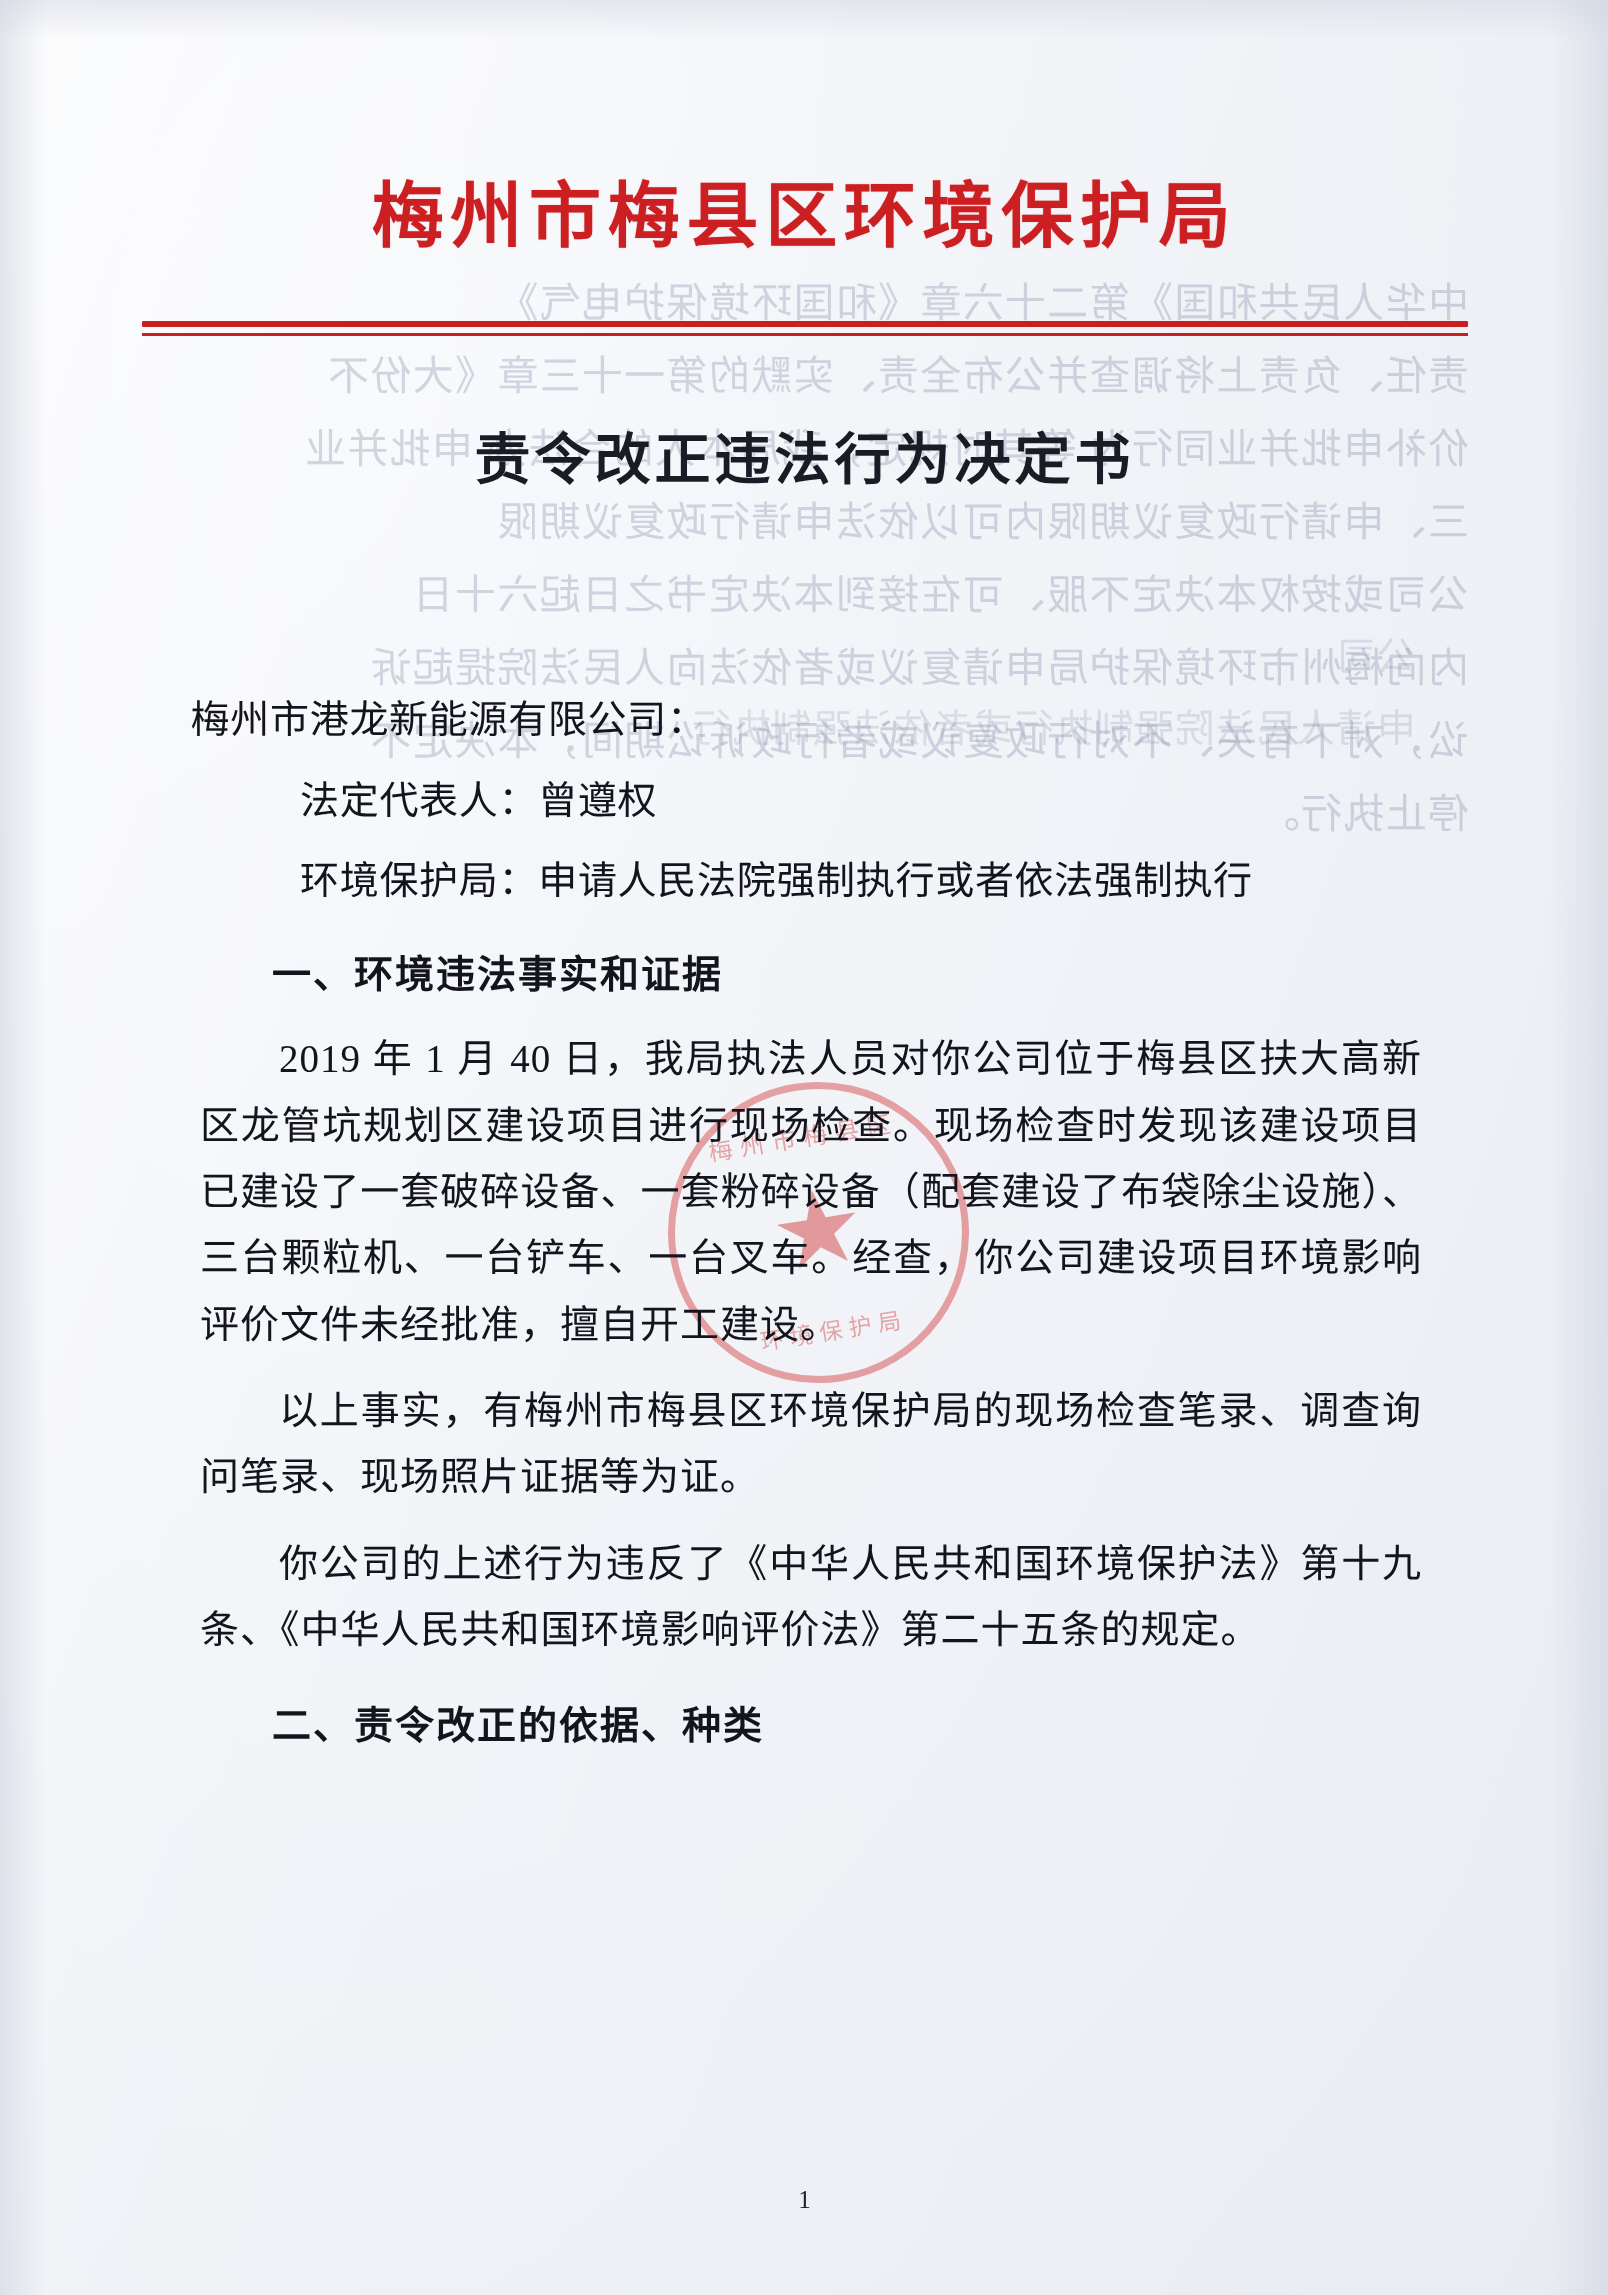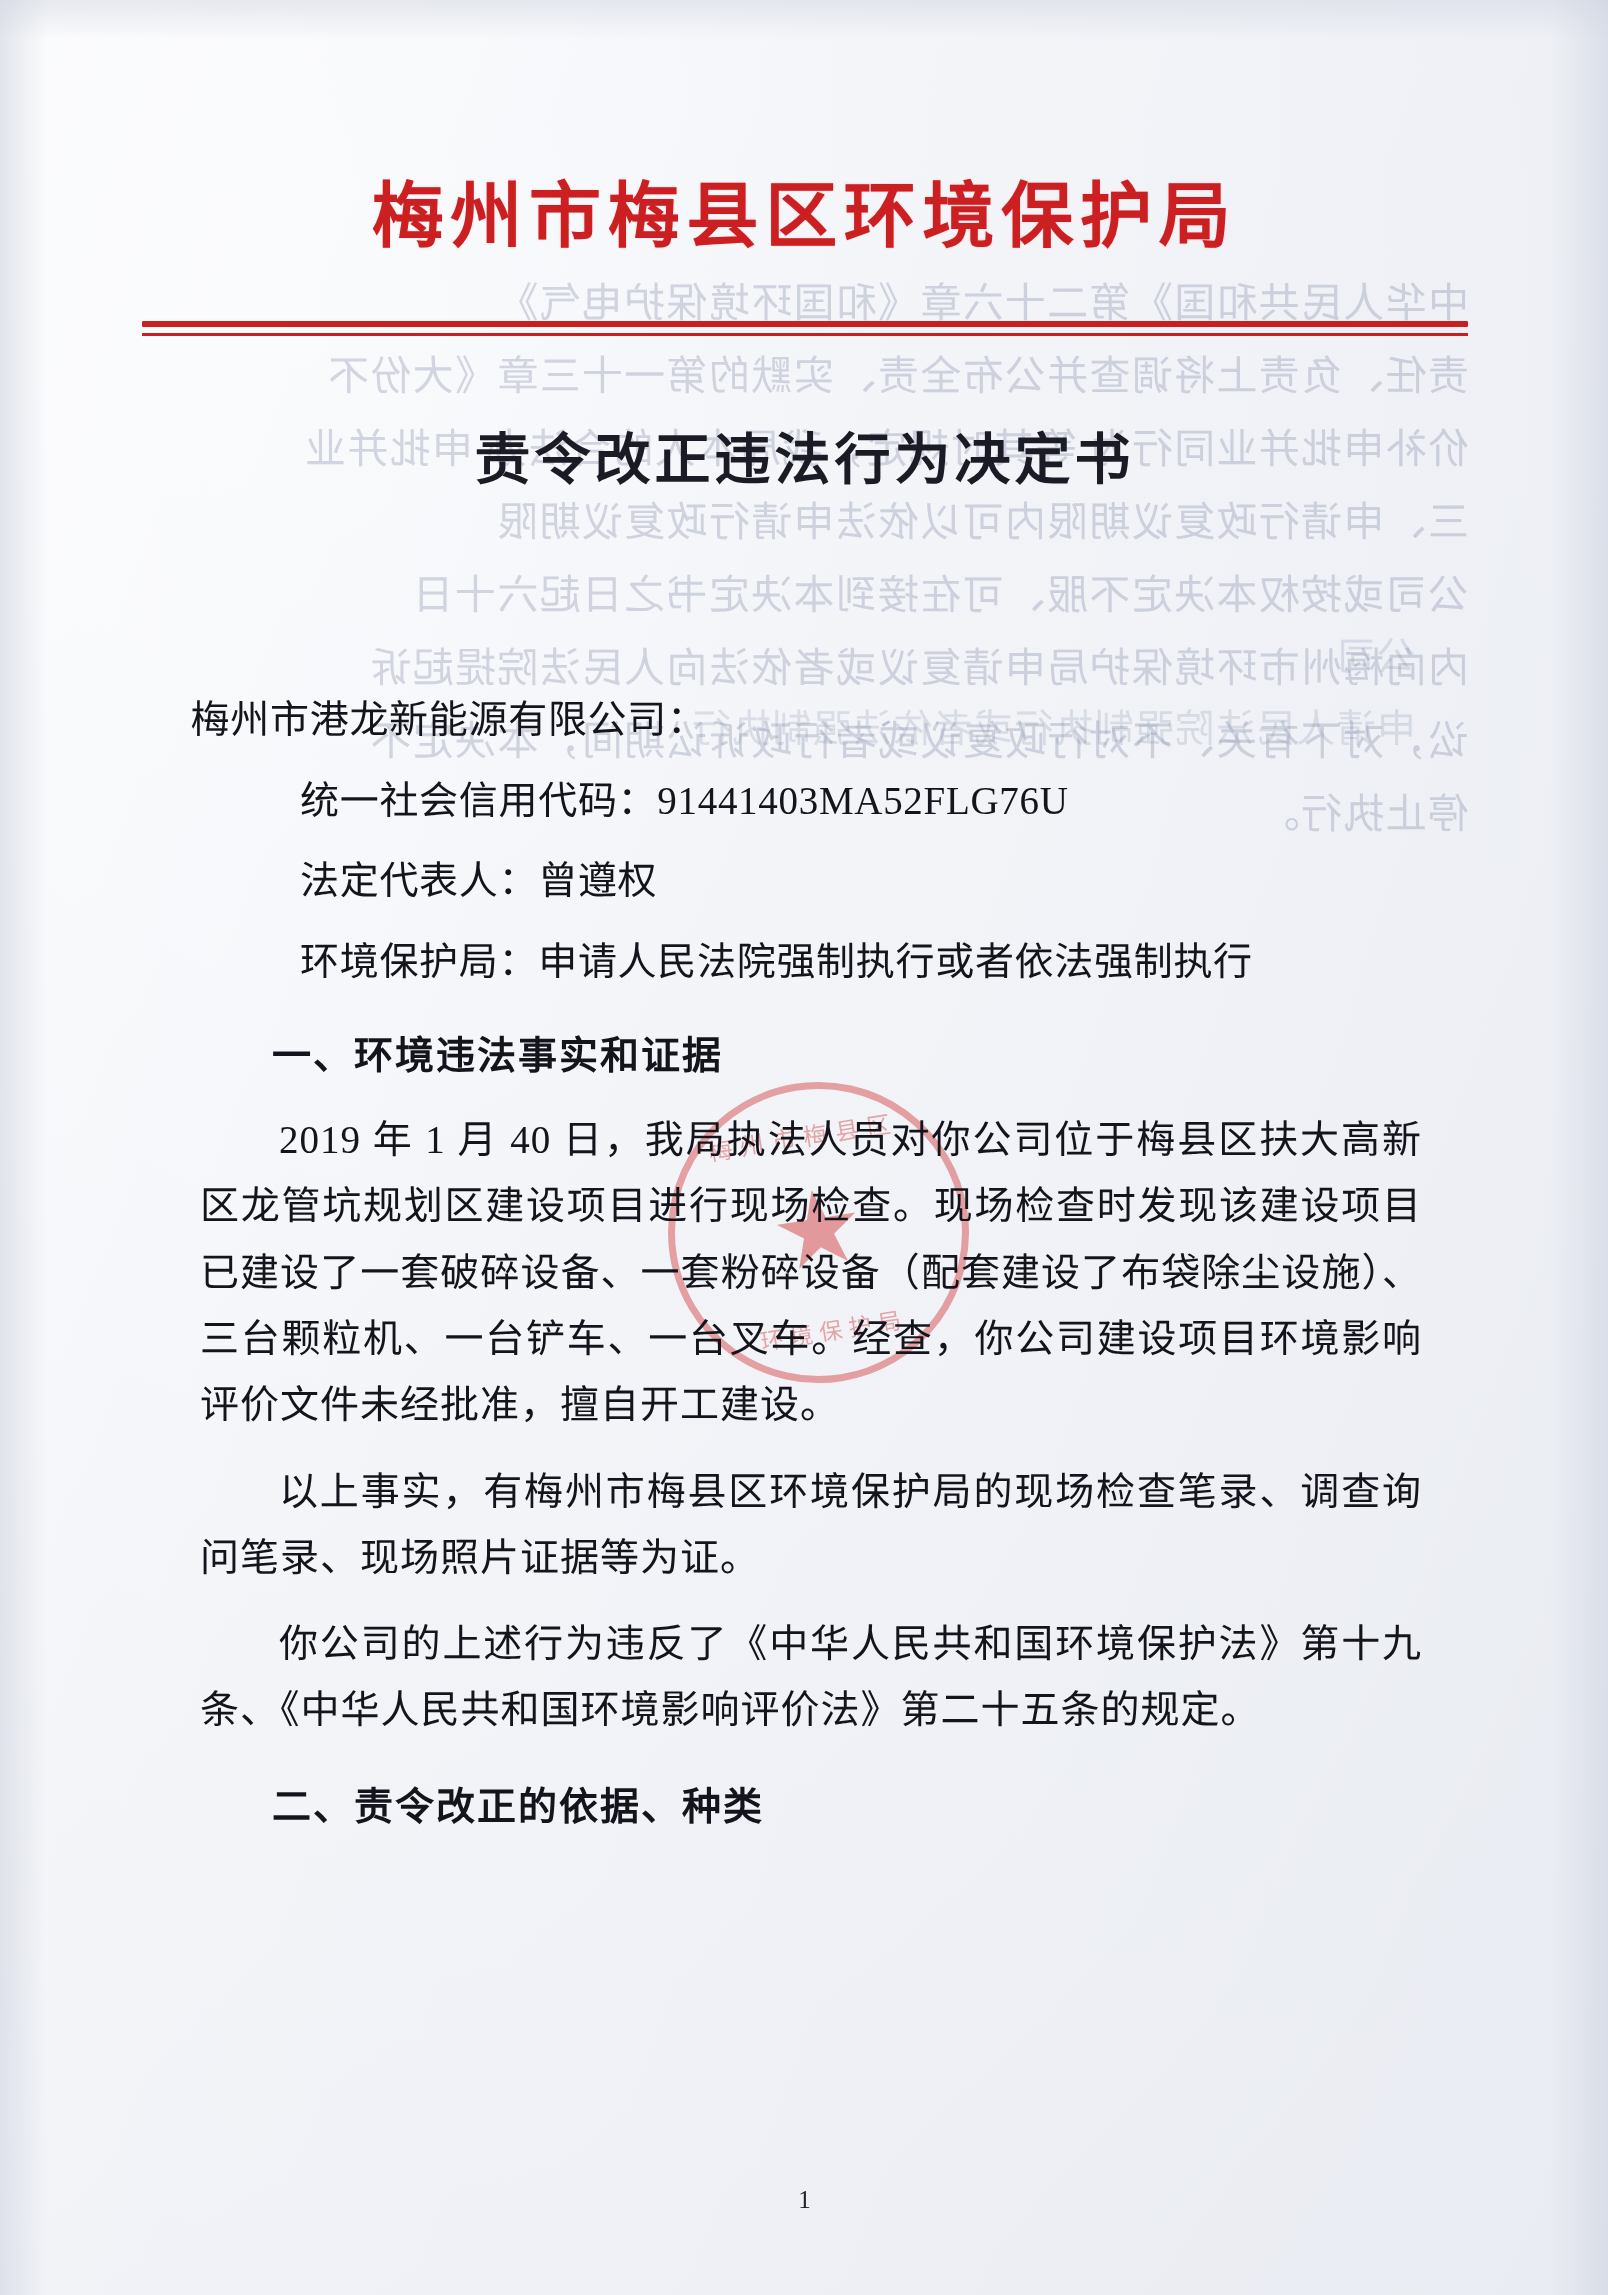--- a/index.html
+++ b/index.html
@@ -250,23 +250,20 @@
     <div class="seal-inner"></div>
     <div class="seal-text-top">梅州市梅县区</div>
     <div class="seal-star">★</div>
     <div class="seal-text-bottom">环境保护局</div>
   </div>
 
   <div class="body-block">
 
     <div class="addressee">梅州市港龙新能源有限公司：</div>
 
-    <div class="kv">
-      <span>统一社会信用代码：</span><span class="val-mono">91441403MA52FLG76U</span>
-    </div>
 
     <div class="kv">
       <span>法定代表人：</span><span>曾遵权</span>
     </div>
 
     <div class="kv">
       <span>环境保护局：</span><span>申请人民法院强制执行或者依法强制执行</span>
     </div>
 
     <div class="section-head">一、环境违法事实和证据</div>

